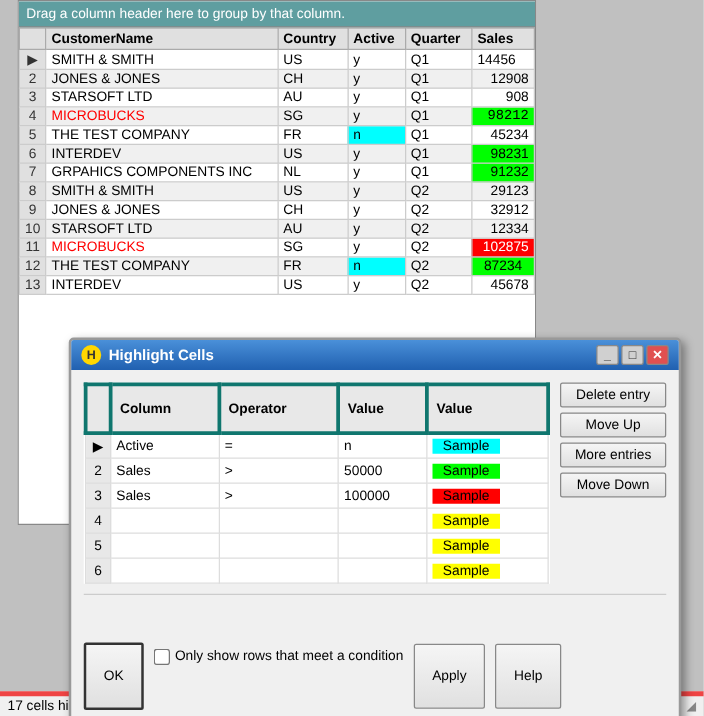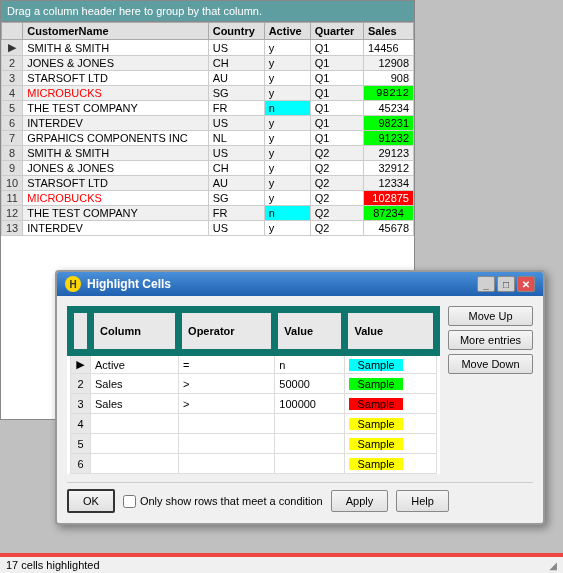--- a/index.html
+++ b/index.html
@@ -8,21 +8,21 @@
     .main-container {
       width: 563px;
       height: 573px;
       position: relative;
       overflow: hidden;
     }
 
     
     .grid-area {
       position: absolute;
-      top: 0; left: 0;
+      top: 0; left: 14px;
       width: 415px;
       height: 420px;
       background: #fff;
       border: 1px solid #888;
       overflow: hidden;
     }
 
     .drag-header {
       background: #5f9ea0;
       color: white;
@@ -159,21 +159,21 @@
     .conditions-table {
       width: 100%;
       border-collapse: collapse;
       font-size: 11px;
       border: 1px solid #aaa;
       background: white;
     }
 
     .conditions-table th {
       background: #e8e8e8;
-      border: 7px solid #0f766e;
+      border: 3px solid #0f766e;
       padding: 12px 6px;
       text-align: left;
       font-weight: bold;
     }
 
     .conditions-table td {
       border: 1px solid #ddd;
       padding: 2px 4px;
       height: 20px;
     }
@@ -208,23 +208,24 @@
       gap: 8px;
       margin-top: 8px;
       padding-top: 6px;
       border-top: 1px solid #ccc;
     }
 
     .footer-btn {
       background: linear-gradient(to bottom, #f5f5f5, #e0e0e0);
       border: 1px solid #888;
       border-radius: 2px;
-      padding: 4px 14px;
+      padding: 19px 14px;
       font-size: 11px;
       cursor: pointer;
+      margin-top: 32px;
     }
 
     .footer-btn-default {
       border: 2px solid #333;
     }
 
     .checkbox-area {
       display: flex;
       align-items: center;
       gap: 4px;
@@ -447,20 +448,21 @@
                   <td></td>
                   <td></td>
                   <td></td>
                   <td><span style="padding: 0px 8px; background: rgb(255, 255, 0);">Sample</span></td>
                 </tr>
               </tbody>
           </table>
         </div>
 
         <div class="btn-group-right">
+          <button class="dlg-btn">Delete entry</button>
           <button class="dlg-btn">Move Up</button>
           <button class="dlg-btn">More entries</button>
           <button class="dlg-btn">Move Down</button>
         </div>
       </div>
 
       <div class="dialog-footer">
         <button class="footer-btn footer-btn-default">OK</button>
         <div class="checkbox-area">
           <input type="checkbox" style="">

